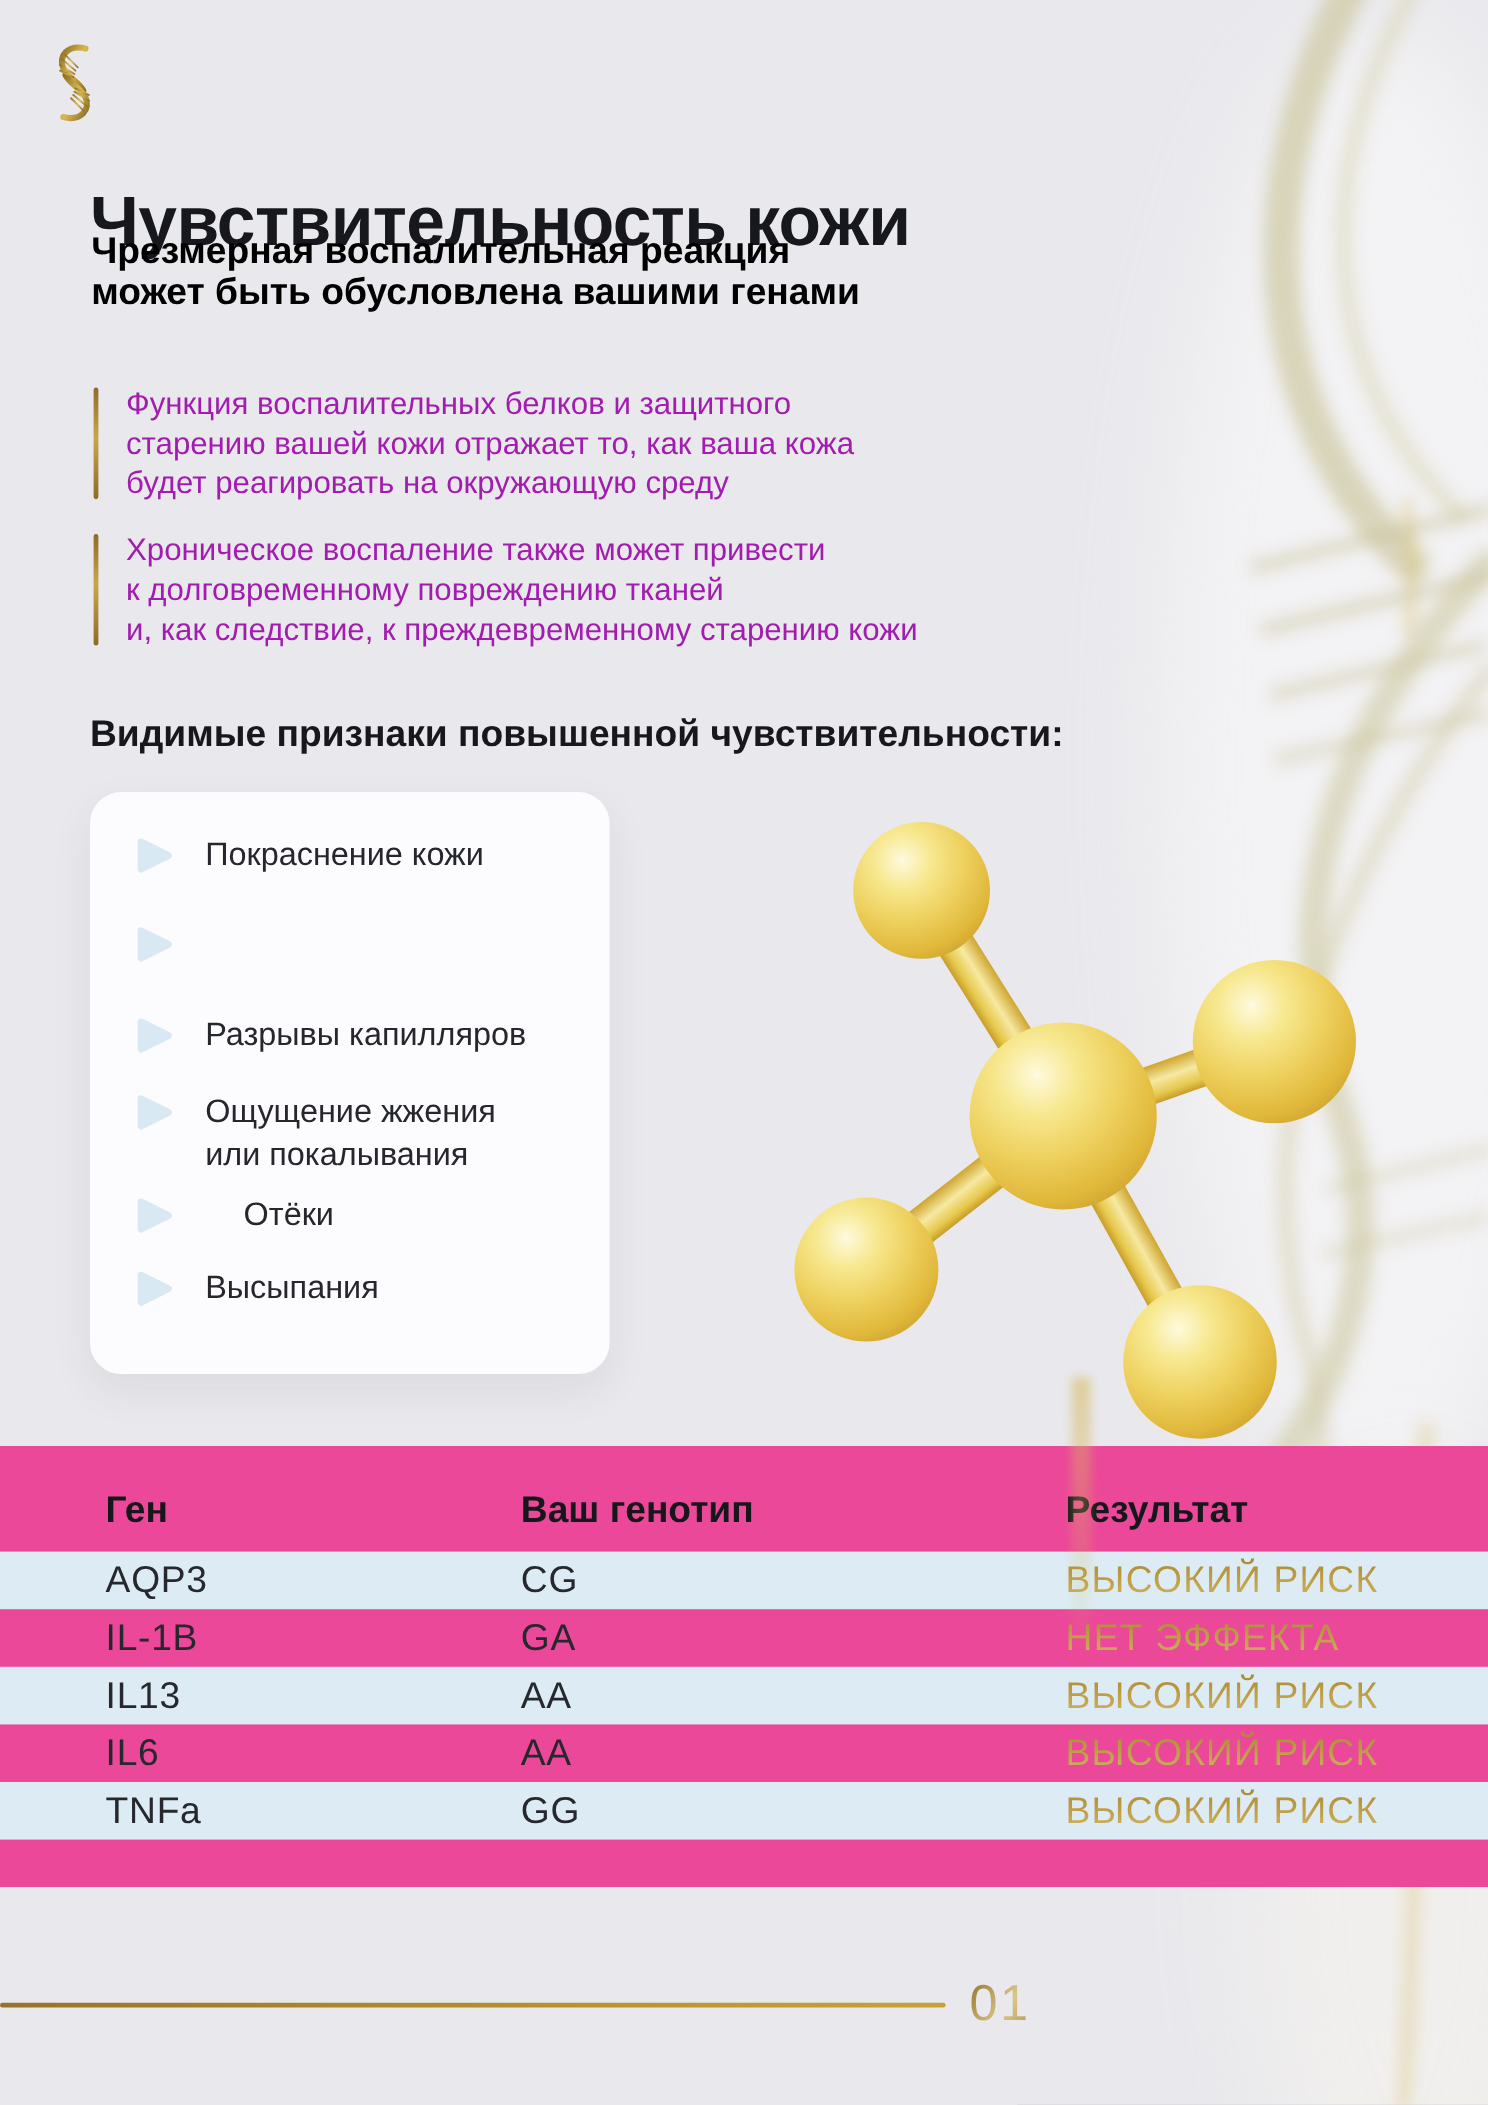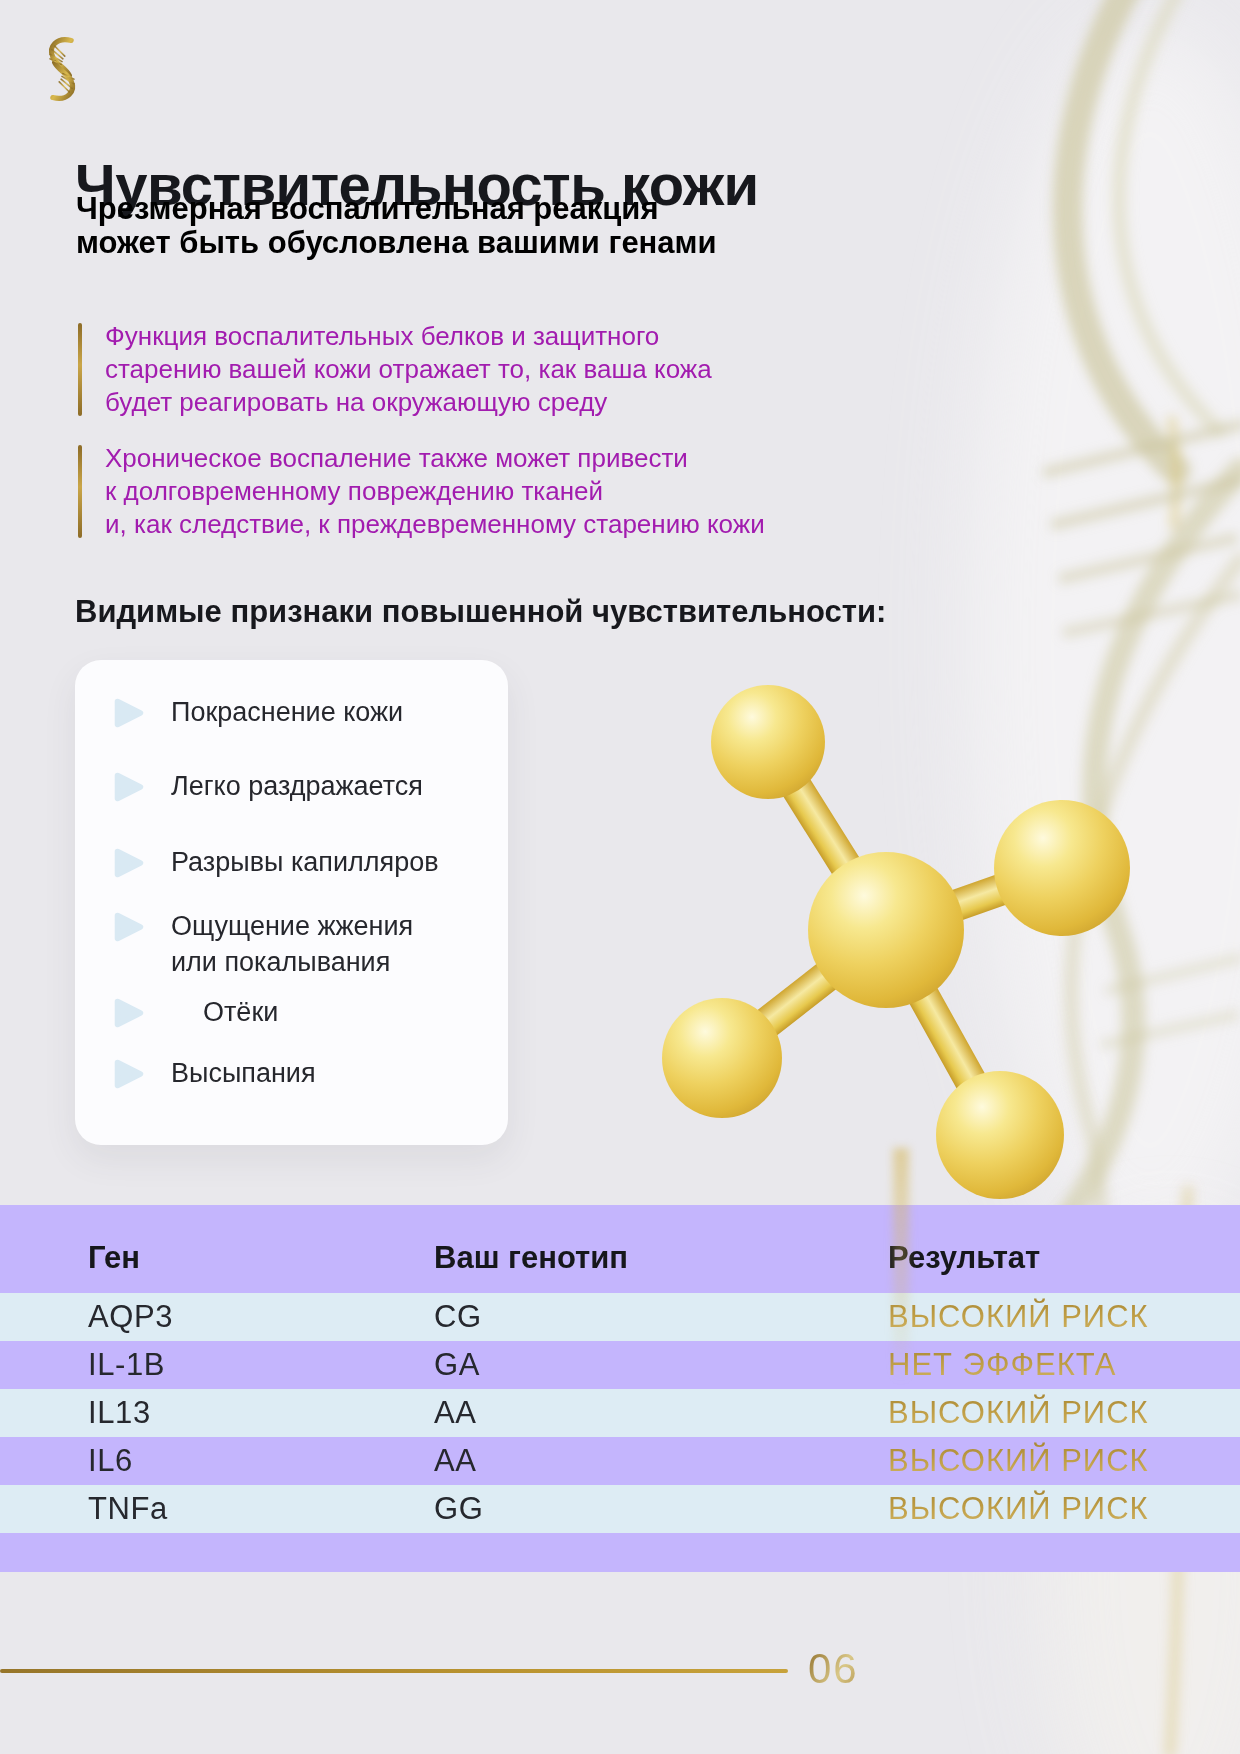--- a/index.html
+++ b/index.html
@@ -67,21 +67,21 @@
 
   .gold-stem{
     position:absolute;left:893px;top:1148px;width:16px;height:235px;z-index:2;
     background:linear-gradient(180deg,rgba(214,184,92,0.55),rgba(214,184,92,0));
     filter:blur(4px);
   }
 
   
   .table-section{
     position:absolute;left:0;top:1205px;width:1240px;height:367px;
-    background:#c4b5fd;z-index:1;
+    background:#ec4899;z-index:1;
   }
   .table-inner{position:relative;z-index:3;width:100%;height:100%;}
   .thead{position:absolute;top:30px;left:0;width:100%;height:46px;}
   .trow{position:absolute;left:0;width:100%;height:48px;}
   .trow.striped{background:#ddecf4;}
   .tr-0{top:88px;} .tr-1{top:136px;} .tr-2{top:184px;} .tr-3{top:232px;} .tr-4{top:280px;padding-left:18px;}
   .cell{position:absolute;top:0;line-height:48px;font-size:31px;color:#26282e;letter-spacing:0.6px;}
   .col-gene{left:88px;}
   .col-geno{left:434px;}
   .col-res{left:888px;}
@@ -192,24 +192,20 @@
         </svg>
       <span class="sign-label">
           <span class="l">Покраснение кожи</span>
           <span class="l"></span>
         </span>
     </div>
     <div class="sign-item si-1">
       <svg class="tri" viewBox="0 0 40 40">
           <path d="M9 8 L33 20 L9 32 Z" fill="#d9e9f3" stroke="#d9e9f3" stroke-width="6" stroke-linejoin="round"></path>
         </svg>
-      <span class="sign-label">
-          <span class="l">Легко раздражается</span>
-          <span class="l"></span>
-        </span>
     </div>
     <div class="sign-item si-2">
       <svg class="tri" viewBox="0 0 40 40">
           <path d="M9 8 L33 20 L9 32 Z" fill="#d9e9f3" stroke="#d9e9f3" stroke-width="6" stroke-linejoin="round"></path>
         </svg>
       <span class="sign-label">
           <span class="l">Разрывы капилляров</span>
           <span class="l"></span>
         </span>
     </div>
@@ -285,15 +281,15 @@
       </div>
       <div class="trow striped tr-4">
         <div class="cell col-gene">TNFa</div>
         <div class="cell col-geno">GG</div>
         <div class="cell col-res result-text">ВЫСОКИЙ РИСК</div>
       </div>
     </div>
   </div>
 
   <div class="footer-line"></div>
-  <div class="page-number">06</div>
+  <div class="page-number">01</div>
 
 </div>
 
 </body></html>

